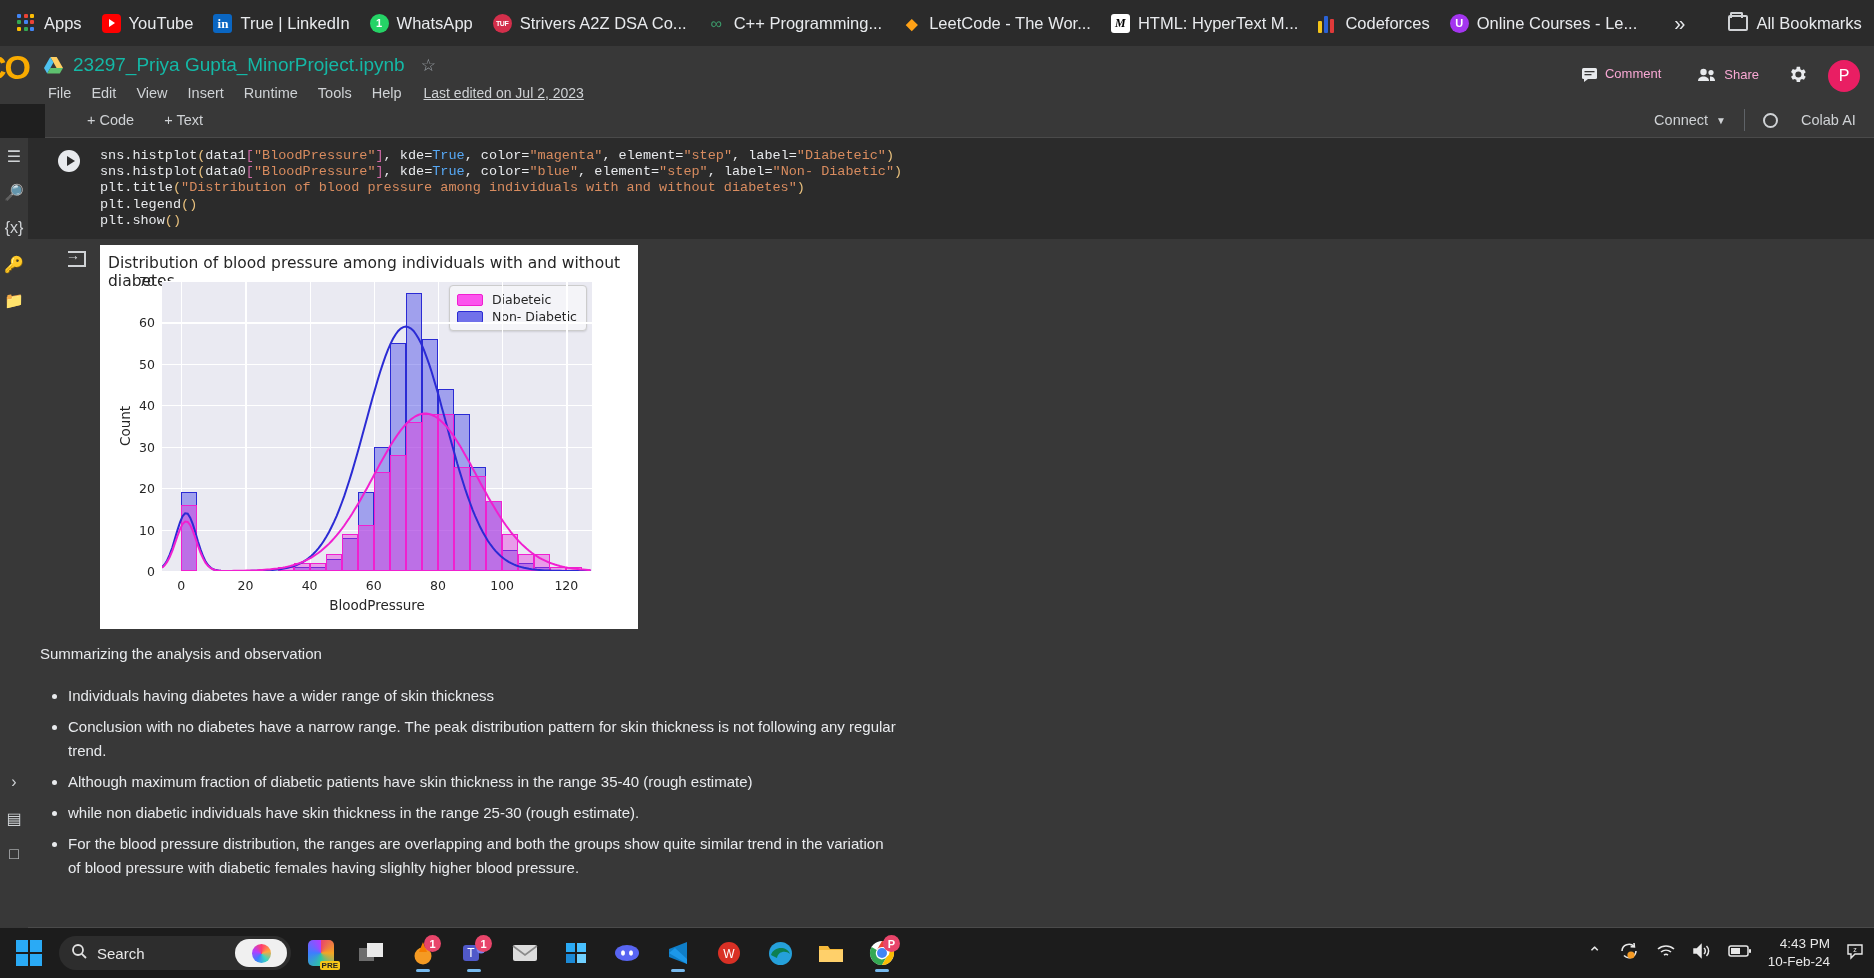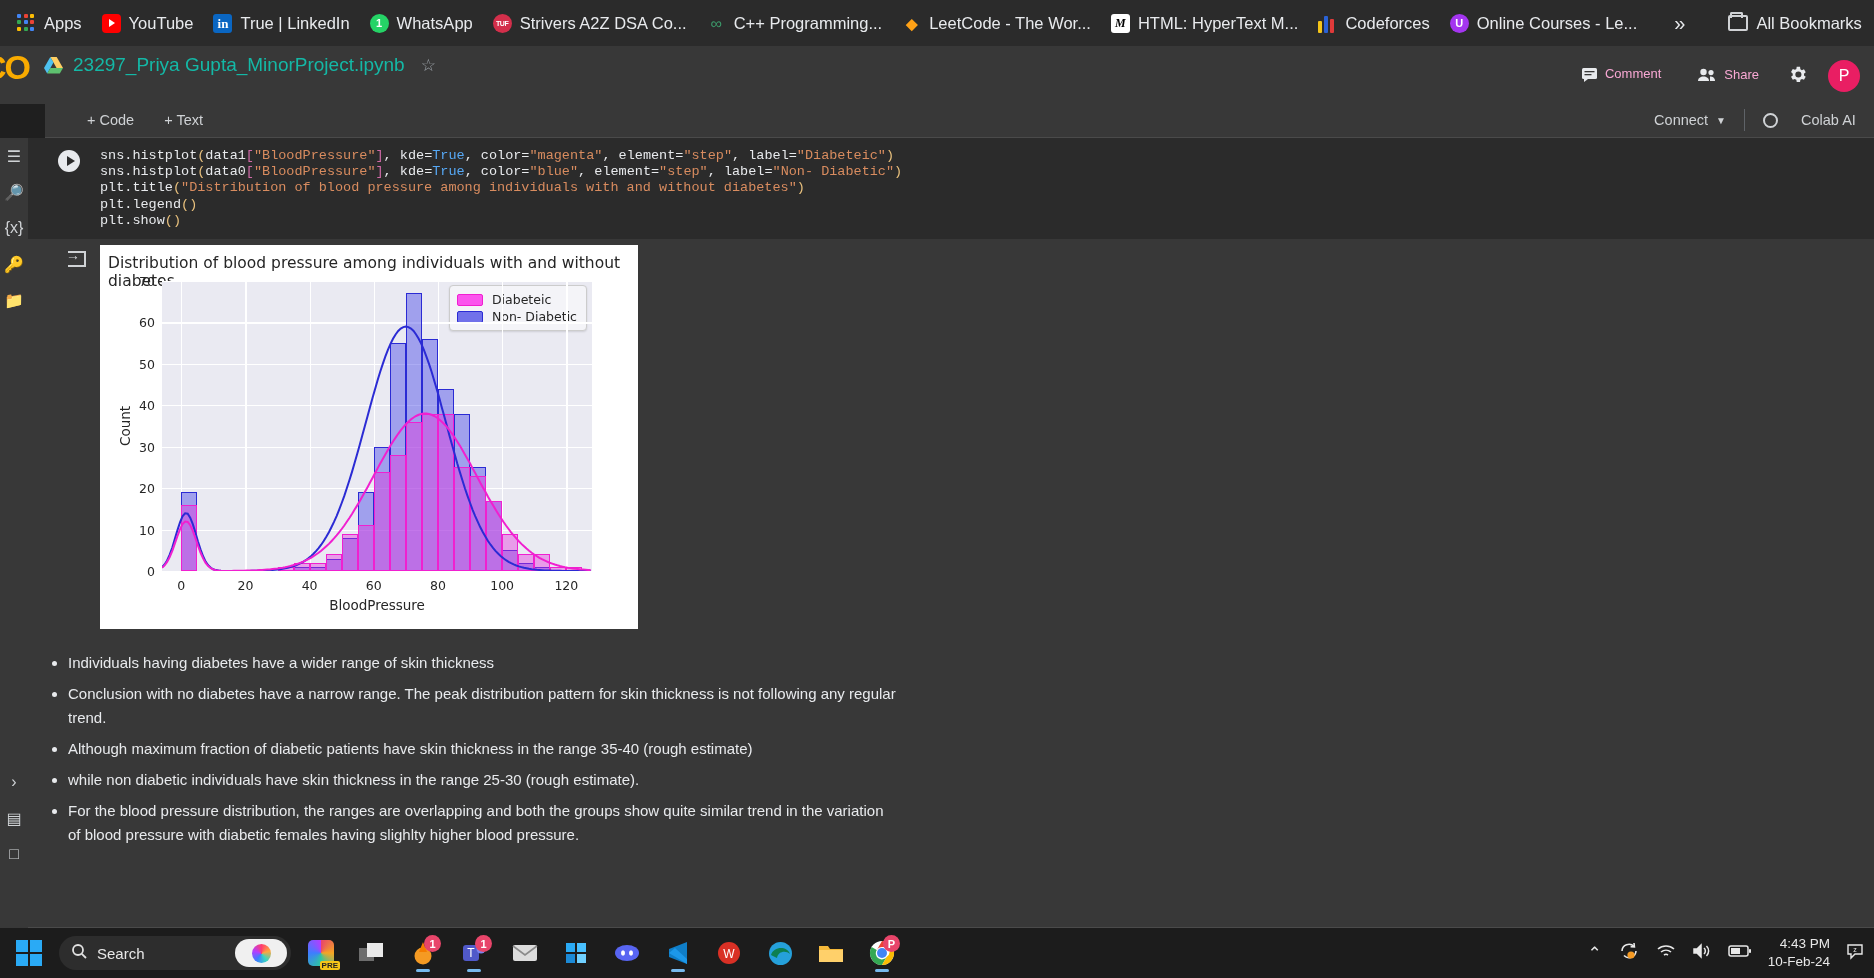--- a/index.html
+++ b/index.html
@@ -280,20 +280,30 @@
       <svg width="19" height="17" viewBox="0 0 19 17">
         <polygon points="6.3,0 12.7,0 19,11 12.6,11" fill="#ffcf63"></polygon>
         <polygon points="6.3,0 0,11 3.2,16.5 9.5,5.5" fill="#4dc2f0"></polygon>
         <polygon points="3.2,16.5 15.8,16.5 19,11 6.4,11" fill="#5ec16f"></polygon>
       </svg>
     </span>
     <span class="nb-title">23297_Priya Gupta_MinorProject.ipynb</span>
     <span class="star-ico">☆</span>
   </div>
 
+  <div class="menubar">
+    <span class="mi">File</span>
+    <span class="mi">Edit</span>
+    <span class="mi">View</span>
+    <span class="mi">Insert</span>
+    <span class="mi">Runtime</span>
+    <span class="mi">Tools</span>
+    <span class="mi">Help</span>
+    <span class="lastedit">Last edited on Jul 2, 2023</span>
+  </div>
 
   <div class="hdr-right">
     <div class="hdr-btn">
       <span>
         <svg width="17" height="17" viewBox="0 0 17 17">
             <rect x="1" y="2" width="15" height="11" rx="1.5" fill="#e8eaed"></rect>
             <polygon points="3,13 3,16 7,13" fill="#e8eaed"></polygon>
             <rect x="3.5" y="5" width="10" height="1.3" fill="#383838"></rect>
             <rect x="3.5" y="8" width="7" height="1.3" fill="#383838"></rect>
           </svg>
@@ -454,20 +464,21 @@
             <div class="bar mag" style="left: 388.284px; width: 16.0448px; height: 4.14286px;"></div>
             <div class="bar mag" style="left: 404.328px; width: 16.0448px; height: 4.14286px;"></div>
             <svg width="430" height="290" style="position: absolute; left: 0px; top: 0px; pointer-events: none;">
               <path d="M0.0,286.3 L2.6,283.5 L5.1,279.4 L7.7,273.7 L10.3,266.5 L12.8,258.1 L15.4,249.4 L18.0,241.4 L20.5,235.3 L23.1,232.3 L25.7,232.7 L28.2,236.6 L30.8,243.2 L33.4,251.5 L35.9,260.3 L38.5,268.4 L41.1,275.3 L43.6,280.6 L46.2,284.3 L48.8,286.8 L51.3,288.3 L53.9,289.1 L56.5,289.6 L59.0,289.8 L61.6,289.9 L64.2,290.0 L66.7,290.0 L69.3,290.0 L71.9,290.0 L74.4,290.0 L77.0,290.0 L79.6,289.9 L82.1,289.9 L84.7,289.9 L87.3,289.9 L89.9,289.8 L92.4,289.8 L95.0,289.8 L97.6,289.7 L100.1,289.6 L102.7,289.5 L105.3,289.4 L107.8,289.2 L110.4,289.0 L113.0,288.8 L115.5,288.5 L118.1,288.2 L120.7,287.8 L123.2,287.3 L125.8,286.8 L128.4,286.1 L130.9,285.4 L133.5,284.5 L136.1,283.4 L138.6,282.2 L141.2,280.8 L143.8,279.2 L146.3,277.3 L148.9,275.2 L151.5,272.8 L154.0,270.1 L156.6,267.1 L159.2,263.7 L161.7,260.0 L164.3,255.8 L166.9,251.3 L169.4,246.3 L172.0,240.9 L174.6,235.1 L177.1,228.8 L179.7,222.0 L182.3,214.9 L184.8,207.3 L187.4,199.3 L190.0,190.9 L192.5,182.3 L195.1,173.3 L197.7,164.1 L200.2,154.8 L202.8,145.3 L205.4,135.8 L207.9,126.4 L210.5,117.1 L213.1,108.0 L215.6,99.2 L218.2,90.8 L220.8,82.9 L223.3,75.6 L225.9,68.9 L228.5,62.9 L231.0,57.8 L233.6,53.5 L236.2,50.0 L238.7,47.6 L241.3,46.1 L243.9,45.6 L246.4,46.1 L249.0,47.6 L251.6,50.0 L254.1,53.5 L256.7,57.8 L259.3,62.9 L261.9,68.9 L264.4,75.6 L267.0,82.9 L269.6,90.8 L272.1,99.2 L274.7,108.0 L277.3,117.1 L279.8,126.4 L282.4,135.8 L285.0,145.3 L287.5,154.8 L290.1,164.1 L292.7,173.3 L295.2,182.3 L297.8,190.9 L300.4,199.3 L302.9,207.3 L305.5,214.9 L308.1,222.0 L310.6,228.8 L313.2,235.1 L315.8,240.9 L318.3,246.3 L320.9,251.3 L323.5,255.8 L326.0,260.0 L328.6,263.7 L331.2,267.1 L333.7,270.1 L336.3,272.8 L338.9,275.2 L341.4,277.3 L344.0,279.2 L346.6,280.8 L349.1,282.2 L351.7,283.4 L354.3,284.5 L356.8,285.4 L359.4,286.1 L362.0,286.8 L364.5,287.3 L367.1,287.8 L369.7,288.2 L372.2,288.5 L374.8,288.8 L377.4,289.0 L379.9,289.2 L382.5,289.4 L385.1,289.5 L387.6,289.6 L390.2,289.7 L392.8,289.8 L395.3,289.8 L397.9,289.8 L400.5,289.9 L403.0,289.9 L405.6,289.9 L408.2,289.9 L410.7,290.0 L413.3,290.0 L415.9,290.0 L418.4,290.0 L421.0,290.0 L423.6,290.0 L426.1,290.0 L428.7,290.0" fill="none" stroke="#2b2bd4" stroke-width="2"></path>
               <path d="M0.0,286.8 L2.6,284.4 L5.1,280.9 L7.7,276.0 L10.3,269.8 L12.8,262.7 L15.4,255.2 L18.0,248.3 L20.5,243.1 L23.1,240.5 L25.7,240.9 L28.2,244.2 L30.8,249.9 L33.4,257.0 L35.9,264.5 L38.5,271.5 L41.1,277.4 L43.6,281.9 L46.2,285.1 L48.8,287.2 L51.3,288.5 L53.9,289.2 L56.5,289.6 L59.0,289.8 L61.6,289.9 L64.2,289.9 L66.7,289.9 L69.3,289.9 L71.9,289.8 L74.4,289.8 L77.0,289.8 L79.6,289.7 L82.1,289.7 L84.7,289.6 L87.3,289.6 L89.9,289.5 L92.4,289.4 L95.0,289.3 L97.6,289.1 L100.1,289.0 L102.7,288.8 L105.3,288.6 L107.8,288.4 L110.4,288.1 L113.0,287.8 L115.5,287.5 L118.1,287.1 L120.7,286.7 L123.2,286.2 L125.8,285.6 L128.4,285.0 L130.9,284.3 L133.5,283.5 L136.1,282.6 L138.6,281.7 L141.2,280.6 L143.8,279.4 L146.3,278.2 L148.9,276.8 L151.5,275.2 L154.0,273.5 L156.6,271.7 L159.2,269.7 L161.7,267.6 L164.3,265.3 L166.9,262.9 L169.4,260.2 L172.0,257.4 L174.6,254.4 L177.1,251.3 L179.7,248.0 L182.3,244.5 L184.8,240.8 L187.4,237.0 L190.0,233.0 L192.5,228.8 L195.1,224.6 L197.7,220.2 L200.2,215.7 L202.8,211.1 L205.4,206.4 L207.9,201.7 L210.5,196.9 L213.1,192.1 L215.6,187.4 L218.2,182.6 L220.8,178.0 L223.3,173.4 L225.9,169.0 L228.5,164.6 L231.0,160.5 L233.6,156.6 L236.2,152.8 L238.7,149.4 L241.3,146.2 L243.9,143.3 L246.4,140.7 L249.0,138.4 L251.6,136.5 L254.1,135.0 L256.7,133.8 L259.3,133.0 L261.9,132.6 L264.4,132.6 L267.0,133.0 L269.6,133.8 L272.1,135.0 L274.7,136.5 L277.3,138.4 L279.8,140.7 L282.4,143.3 L285.0,146.2 L287.5,149.4 L290.1,152.8 L292.7,156.6 L295.2,160.5 L297.8,164.6 L300.4,169.0 L302.9,173.4 L305.5,178.0 L308.1,182.6 L310.6,187.4 L313.2,192.1 L315.8,196.9 L318.3,201.7 L320.9,206.4 L323.5,211.1 L326.0,215.7 L328.6,220.2 L331.2,224.6 L333.7,228.8 L336.3,233.0 L338.9,237.0 L341.4,240.8 L344.0,244.5 L346.6,248.0 L349.1,251.3 L351.7,254.4 L354.3,257.4 L356.8,260.2 L359.4,262.9 L362.0,265.3 L364.5,267.6 L367.1,269.7 L369.7,271.7 L372.2,273.5 L374.8,275.2 L377.4,276.8 L379.9,278.2 L382.5,279.4 L385.1,280.6 L387.6,281.7 L390.2,282.6 L392.8,283.5 L395.3,284.3 L397.9,285.0 L400.5,285.6 L403.0,286.2 L405.6,286.7 L408.2,287.1 L410.7,287.5 L413.3,287.8 L415.9,288.1 L418.4,288.4 L421.0,288.6 L423.6,288.8 L426.1,289.0 L428.7,289.1" fill="none" stroke="#f020d0" stroke-width="2"></path>
             </svg>
           </div>
       </div>
     </div>
 
+    <div class="md2">Summarizing the analysis and observation</div>
 
     <ul class="bullets">
       <li>Individuals having diabetes have a wider range of skin thickness</li>
       <li>Conclusion with no diabetes have a narrow range. The peak distribution pattern for skin thickness is not following any regular trend.</li>
       <li>Although maximum fraction of diabetic patients have skin thickness in the range 35-40 (rough estimate)</li>
       <li>while non diabetic individuals have skin thickness in the range 25-30 (rough estimate).</li>
       <li>For the blood pressure distribution, the ranges are overlapping and both the groups show quite similar trend in the variation of blood pressure with diabetic females having slighlty higher blood pressure.</li>
     </ul>
   </div>
   <div class="nb-divider"></div>

